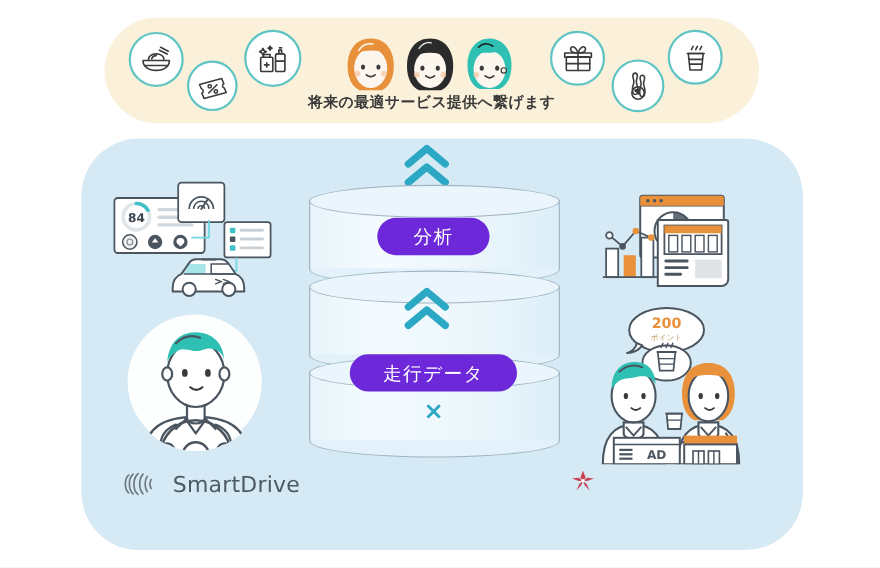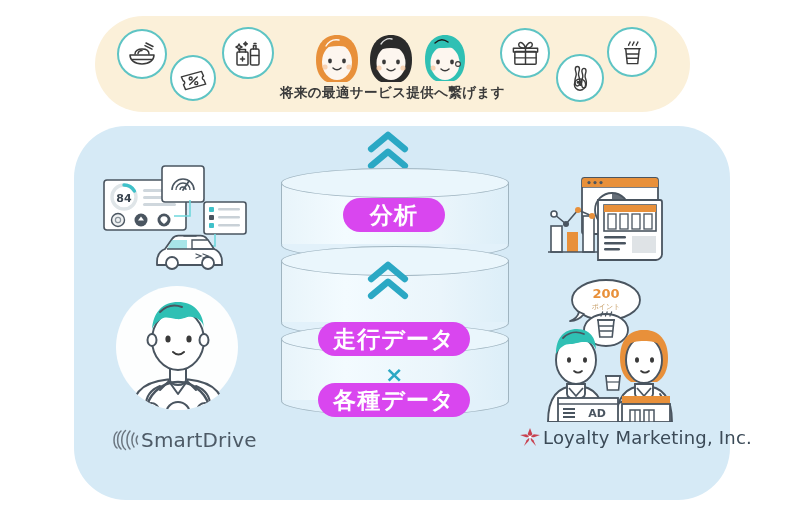--- a/index.html
+++ b/index.html
@@ -47,36 +47,36 @@
     border:1.3px solid #9fb4c0;border-radius:50%;
     background:#eaf6fc;
   }
   .cyl .bot{
     position:absolute;left:0;width:228px;height:30px;box-sizing:border-box;
     border:1.3px solid #9fb4c0;border-radius:50%;
     background:#e2f1fa;
   }
 
   .pill{
-    position:absolute;background:#d946ef;color:#fff;border-radius:22px;
-    font-size:23px;font-weight:bold;letter-spacing:1.2px;
+    position:absolute;background:#6d28d9;color:#fff;border-radius:22px;
+    font-size:17px;font-weight:normal;letter-spacing:1.2px;
     display:flex;align-items:center;justify-content:center;
     height:34px;white-space:nowrap;
   }
 
   .chev{position:absolute;width:56px;height:42px;}
   .xmark{position:absolute;font-size:22px;color:#2ba8c4;font-weight:bold;line-height:1;}
 
   .center-caption{
     position:absolute;left:240px;top:458px;width:310px;text-align:center;
     font-size:13px;font-weight:bold;color:#3a3a3a;letter-spacing:.4px;
   }
 
   
-  .logo{position:absolute;display:flex;align-items:center;gap:1px;}
+  .logo{position:absolute;display:flex;align-items:center;gap:17px;}
   .logo .lbl{font-size:20px;color:#4d5a66;letter-spacing:.2px;font-family:"DejaVu Sans","Liberation Sans",sans-serif;}
   .logo.lm .lbl{font-size:18px;color:#3b4a57;}
 
   
   .ill{position:absolute;}
   .driver-circle{
     position:absolute;left:116px;top:286px;width:122px;height:122px;
     border-radius:50%;background:#fdfefe;
   }
 </style>
@@ -422,23 +422,20 @@
     <path d="M12 22L30 7l18 15" fill="none" stroke="#2ba8c4" stroke-width="7" stroke-linecap="round" stroke-linejoin="round"></path>
     <path d="M12 40L30 25l18 15" fill="none" stroke="#2ba8c4" stroke-width="7" stroke-linecap="round" stroke-linejoin="round"></path>
   </svg>
 
   <div class="pill" style="left:318px;top:322px;width:152px;text-align:center;">
     <span>走行データ</span>
   </div>
 
   <div class="xmark" style="left:385px;top:364px;">×</div>
 
-  <div class="pill" style="left:318px;top:383px;width:152px;">
-    <span>各種データ</span>
-  </div>
 
 
   <div class="logo" style="left:112px;top:428px;">
     <svg width="28" height="24" viewBox="0 0 28 24">
       <g fill="none" stroke="#6b7680" stroke-width="1.5" stroke-linecap="round">
         <path d="M5 4c-4 3-4 13 0 16"></path>
         <path d="M9 3c-4.5 4-4.5 14 0 18"></path>
         <path d="M13.5 2.5c-5 4.5-5 15 0 19"></path>
         <path d="M18 3c-4 4.5-4 13.5 0 18"></path>
         <path d="M22 5c-2.8 3.5-2.8 10.5 0 14"></path>
@@ -452,16 +449,15 @@
     <svg width="24" height="22" viewBox="0 0 24 22">
       <g fill="#c8414f">
         <path d="M12 2l2.4 6.2L12 11 9.6 8.2z"></path>
         <path d="M22 9l-6.1 2.3L12 11l3.9-2.7z"></path>
         <path d="M2 9l6.1-.7L12 11l-3.9.3z"></path>
         <path d="M18 20l-4.6-5L12 11l3.4 3.2z"></path>
         <path d="M6 20l2.6-5.8L12 11l-1.4 4z"></path>
       </g>
       <circle cx="12" cy="11" r="1.5" fill="#ffffff"></circle>
     </svg>
-    <span class="lbl">Loyalty Marketing, Inc.</span>
   </div>
 
 </div>
 
 </body></html>

